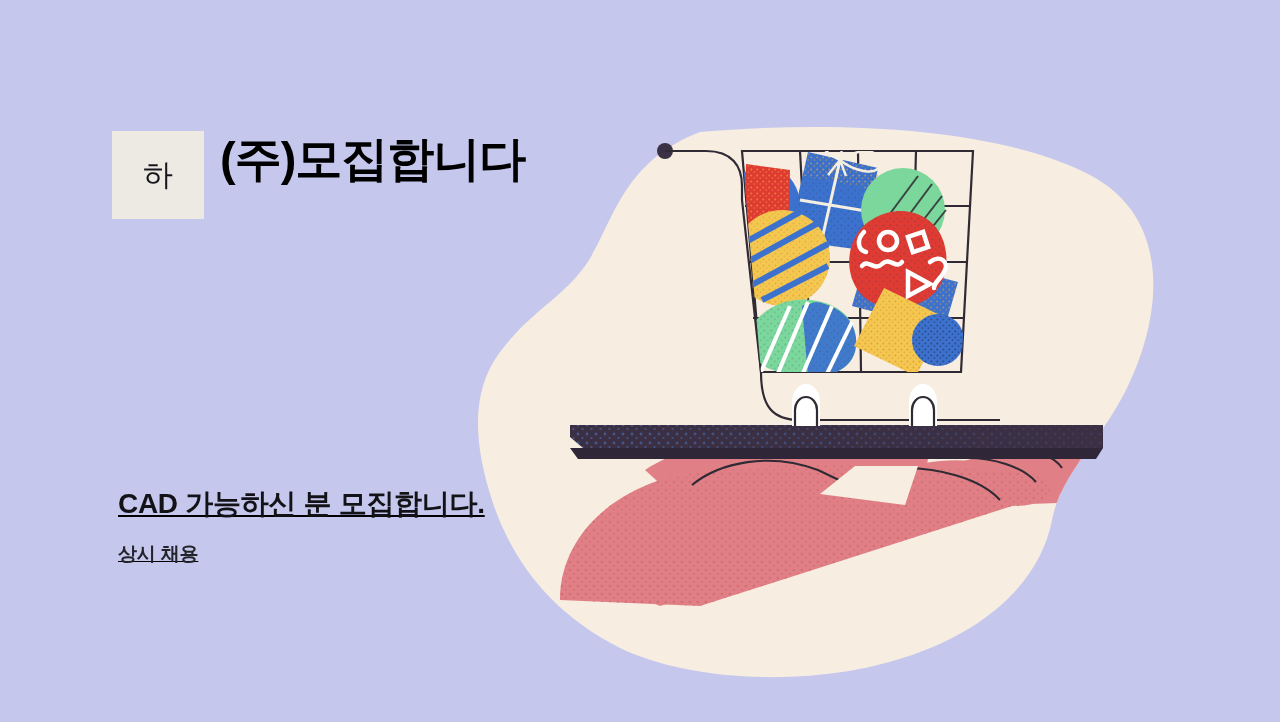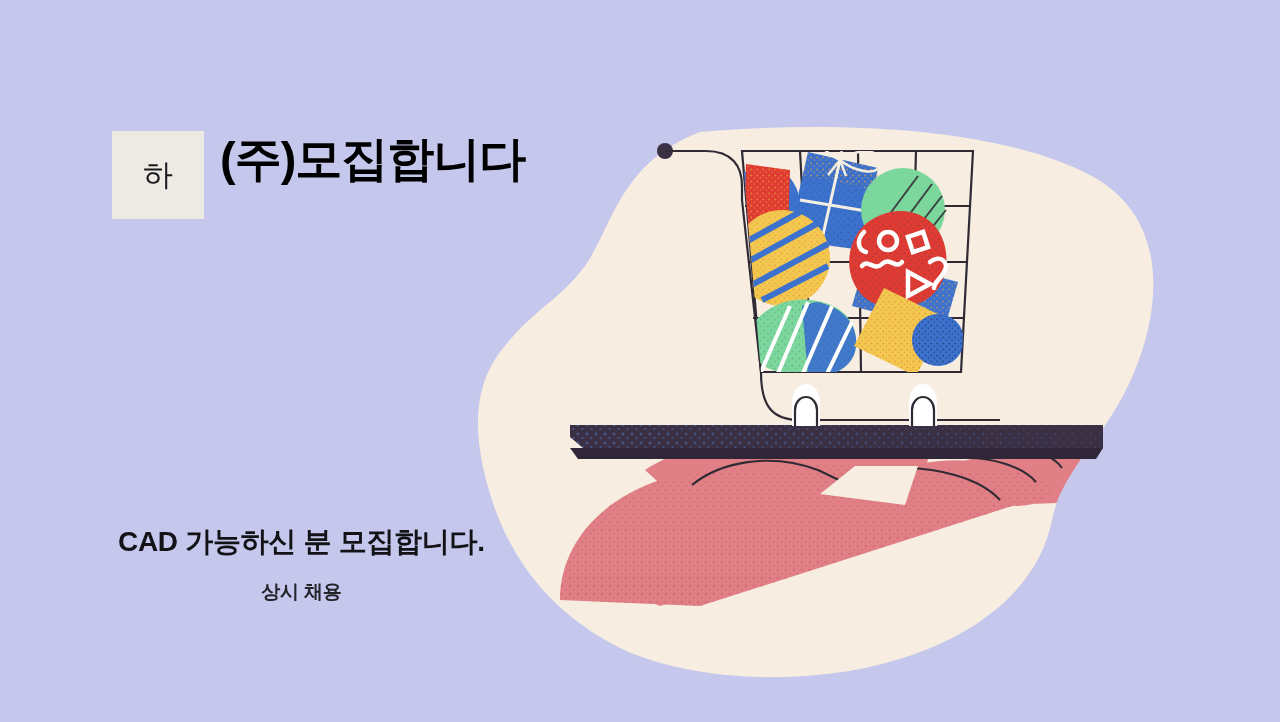--- a/index.html
+++ b/index.html
@@ -50,40 +50,40 @@
     font-weight:bold;
     color:#000000;
     line-height:1;
     white-space:nowrap;
     letter-spacing:-1px;
     margin-top:-2px;
   }
   
   .copy{
     position:absolute;
-    left:118px; top:524px;
+    left:118px; top:486px;
     z-index:5;
+    text-decoration:underline;
   }
   .job-title{
     font-size:28px;
     font-weight:bold;
     color:#121217;
     line-height:1.25;
     white-space:nowrap;
     letter-spacing:-0.3px;
   }
   .job-sub{
     margin-top:22px;
     font-size:19px;
     font-weight:bold;
     color:#232329;
     line-height:1.2;
     white-space:nowrap;
     letter-spacing:-0.2px;
-    text-align:center;
   }
 </style>
 </head>
 <body>
 
 <div id="banner">
 
   <svg id="art" viewBox="0 0 1280 722" width="1280" height="722" xmlns="http://www.w3.org/2000/svg" aria-hidden="true">
     <defs>
 

